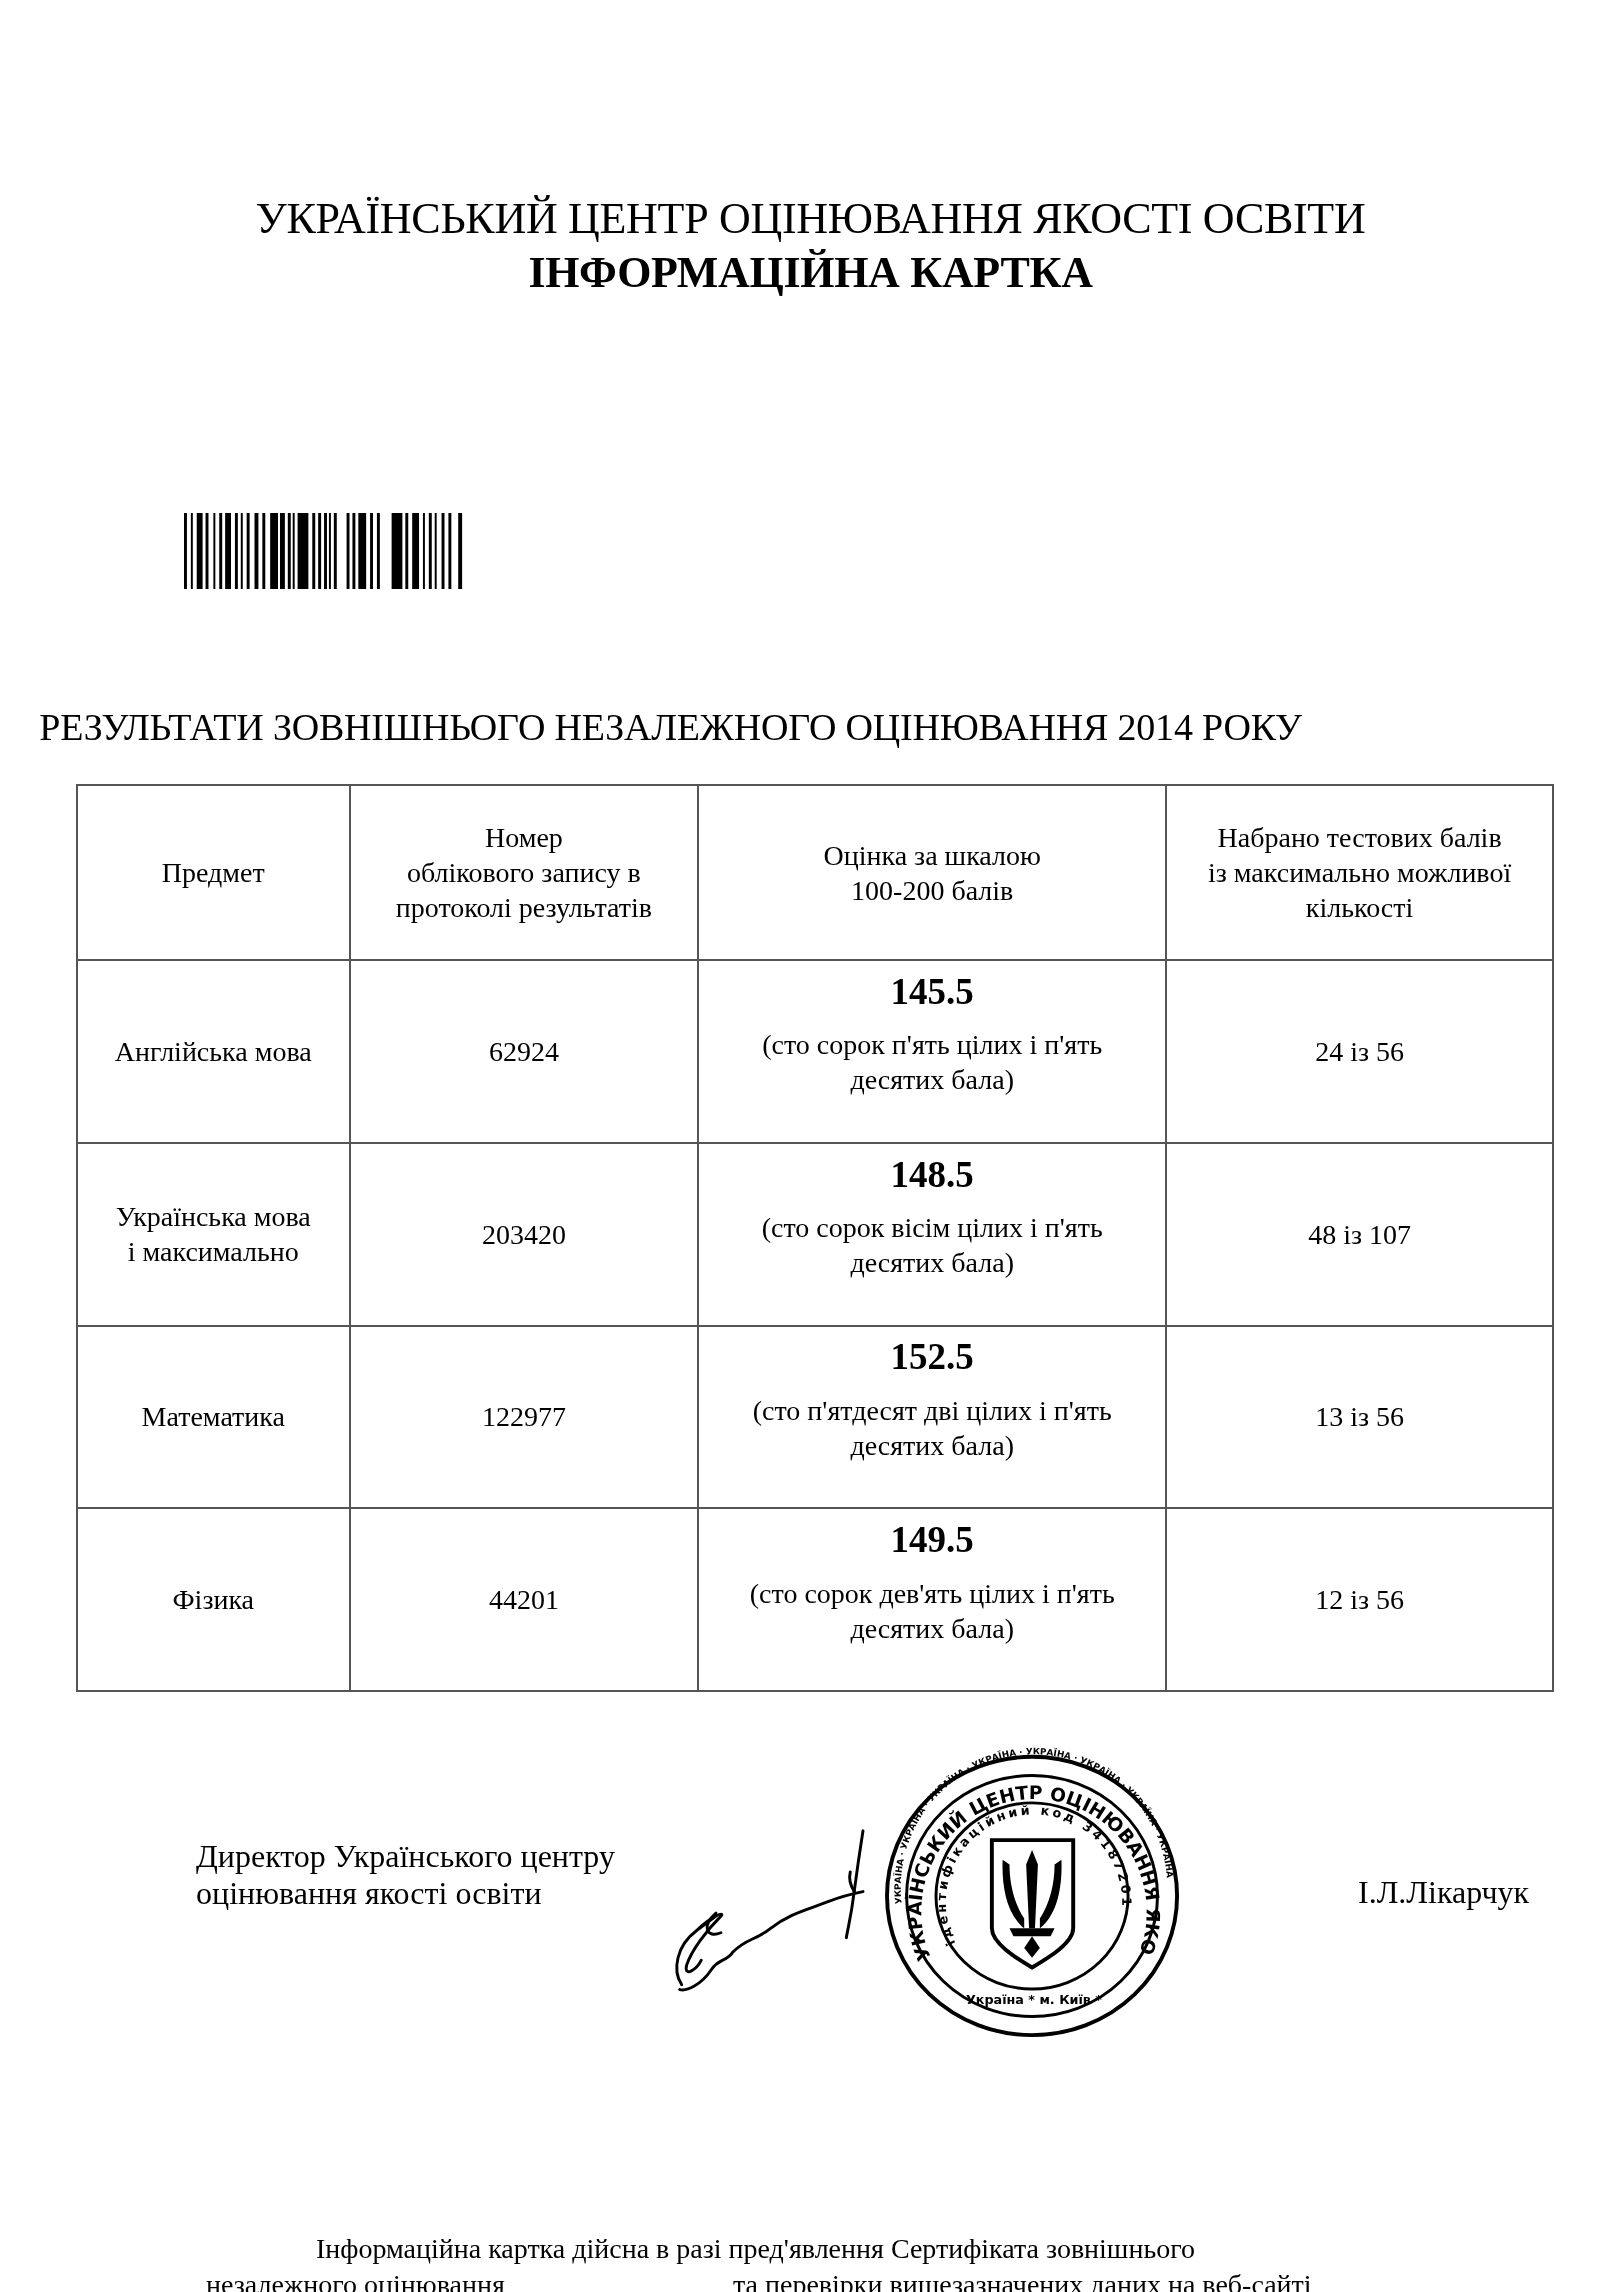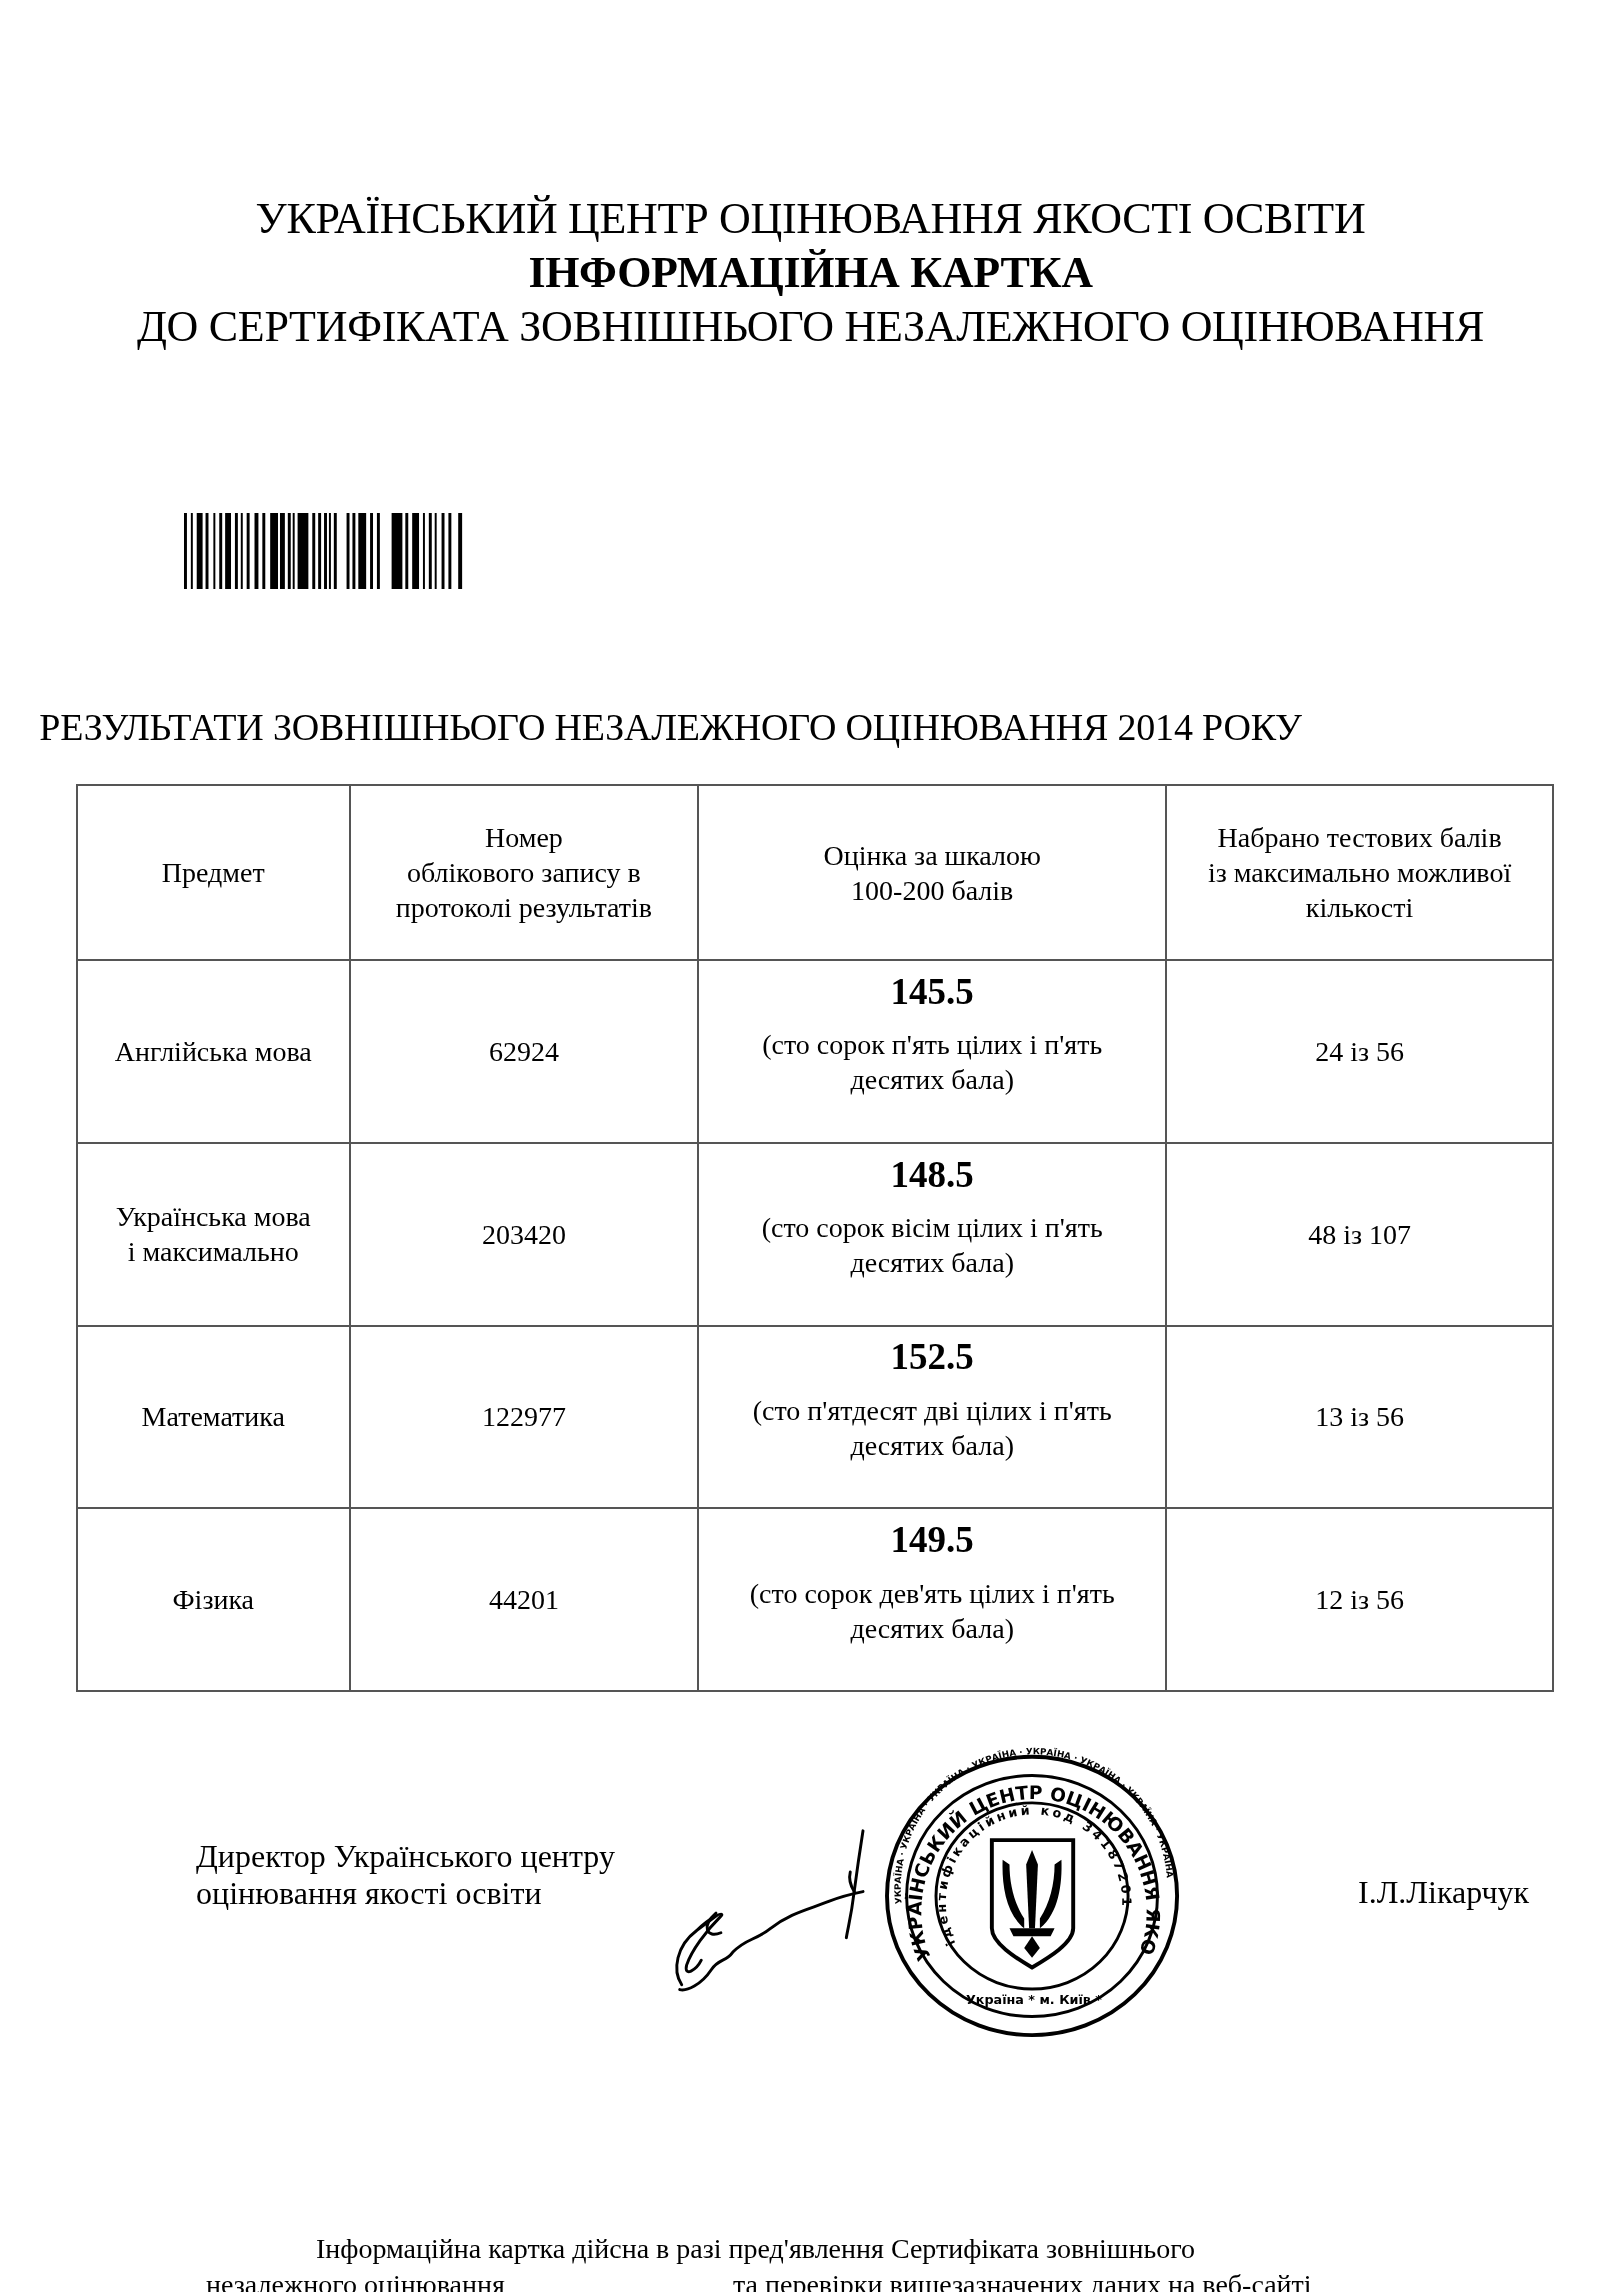--- a/index.html
+++ b/index.html
@@ -27,21 +27,20 @@
   .stamp { position: absolute; left: 882px; top: 1747px; width: 304px; height: 294px; }
   .signer { position: absolute; left: 1358px; top: 1874px; font-size: 32px; line-height: 37px; }
   .footer { position: absolute; font-size: 28px; line-height: 35px; white-space: nowrap; }
 </style>
 </head>
 <body>
 
 <div class="title-block">
   <div class="title-line">УКРАЇНСЬКИЙ ЦЕНТР ОЦІНЮВАННЯ ЯКОСТІ ОСВІТИ</div>
   <div class="title-line bold">ІНФОРМАЦІЙНА КАРТКА</div>
-  <div class="title-line">ДО СЕРТИФІКАТА ЗОВНІШНЬОГО НЕЗАЛЕЖНОГО ОЦІНЮВАННЯ</div>
 </div>
 
 <svg class="barcode" viewBox="0 0 290 78" preserveAspectRatio="none">
   <g fill="#000">
     <rect x="0" y="0" width="3" height="78"></rect>
       <rect x="7" y="0" width="2" height="78"></rect>
     <rect x="13" y="0" width="6" height="78"></rect>
       <rect x="22" y="0" width="3" height="78"></rect>
     <rect x="30" y="0" width="2" height="78"></rect>
       <rect x="36" y="0" width="3" height="78"></rect>

